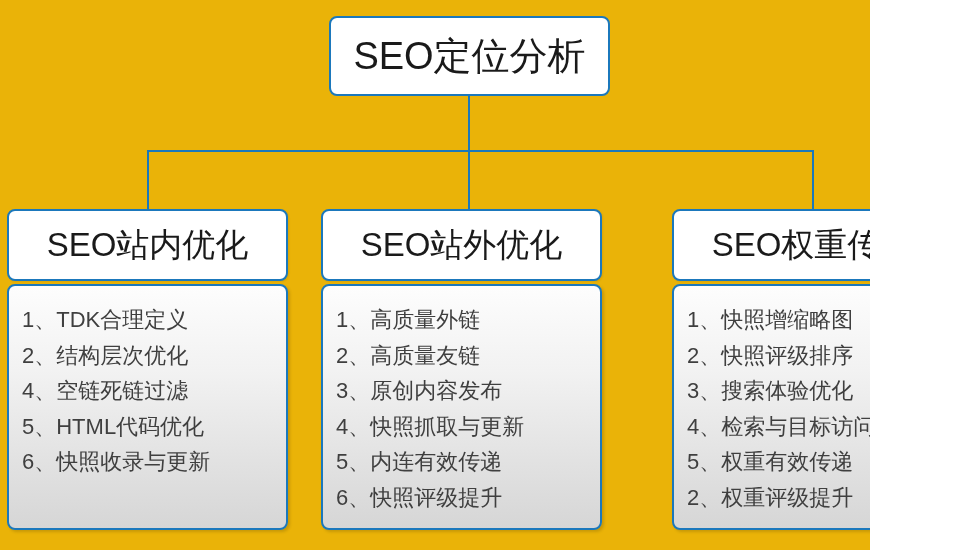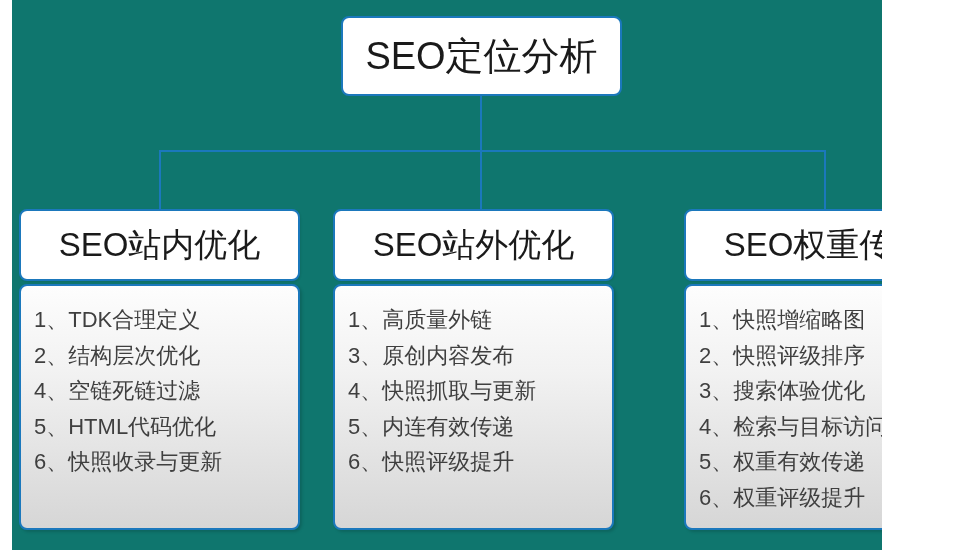--- a/index.html
+++ b/index.html
@@ -5,23 +5,22 @@
   html, body {
     margin: 0;
     padding: 0;
     background: #ffffff;
     font-family: "Liberation Sans", "DejaVu Sans", sans-serif;
   }
   .canvas {
     position: relative;
     width: 870px;
     height: 550px;
-    background: #0f766e;
+    background: #eab308;
     overflow: hidden;
-    margin-left: 12px;
   }
   
   .line {
     position: absolute;
     background: #1b78bc;
   }
   .line.v { width: 2px; }
   .line.h { height: 2px; }
   #line-root-drop   { left: 468px; top: 95px;  height: 57px; }
   #line-cross       { left: 147px; top: 150px; width: 667px; }
@@ -97,31 +96,32 @@
     <div class="list-item">4、空链死链过滤</div>
     <div class="list-item">5、HTML代码优化</div>
     <div class="list-item">6、快照收录与更新</div>
   </div>
 
   <div class="node header-node col-mid">
     <span>SEO站外优化</span>
   </div>
   <div class="list-node col-mid">
     <div class="list-item">1、高质量外链</div>
+    <div class="list-item">2、高质量友链</div>
     <div class="list-item">3、原创内容发布</div>
     <div class="list-item">4、快照抓取与更新</div>
     <div class="list-item">5、内连有效传递</div>
     <div class="list-item">6、快照评级提升</div>
   </div>
 
   <div class="node header-node col-right">
     <span>SEO权重传递</span>
   </div>
   <div class="list-node col-right">
     <div class="list-item">1、快照增缩略图</div>
     <div class="list-item">2、快照评级排序</div>
     <div class="list-item">3、搜索体验优化</div>
     <div class="list-item">4、检索与目标访问</div>
     <div class="list-item">5、权重有效传递</div>
-    <div class="list-item">6、权重评级提升</div>
+    <div class="list-item">2、权重评级提升</div>
   </div>
 
 </div>
 
 </body></html>

